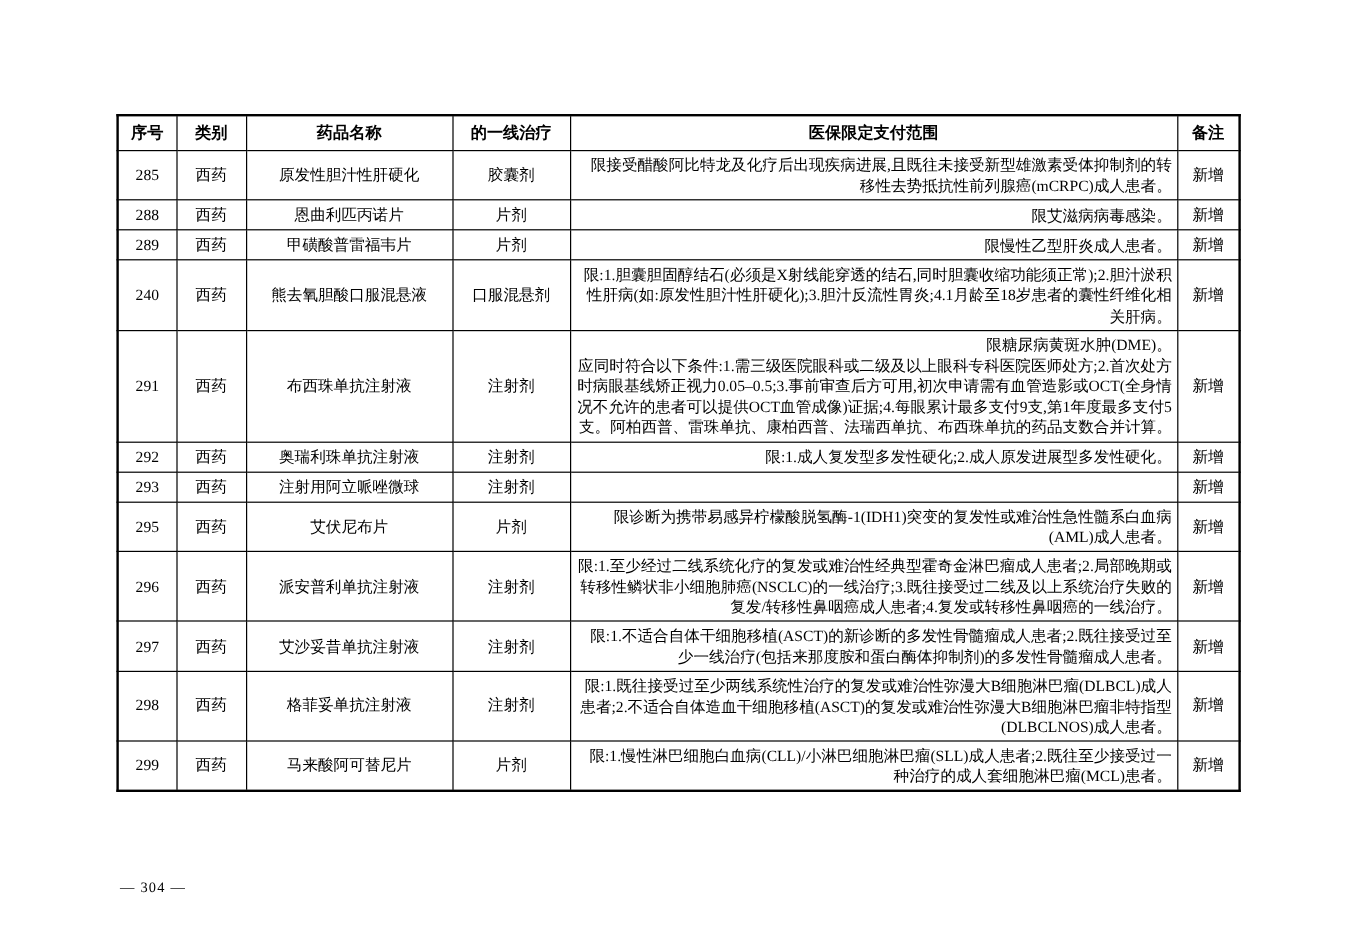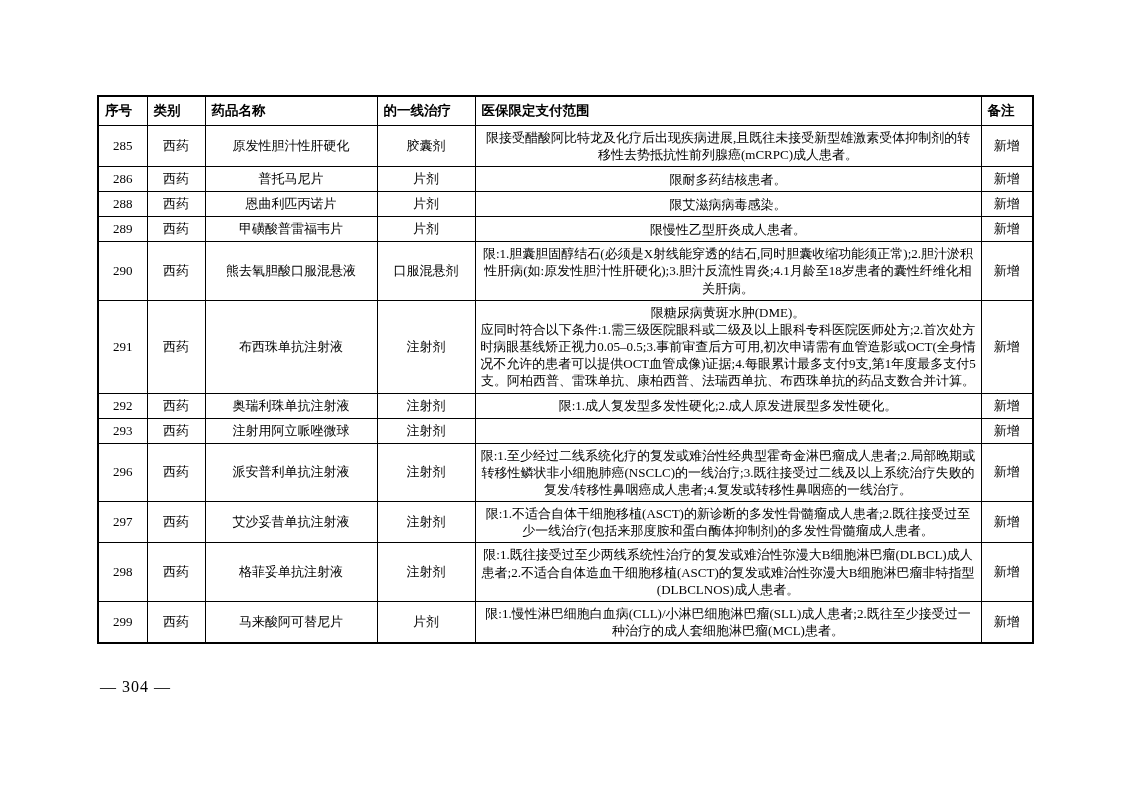--- a/index.html
+++ b/index.html
@@ -20,37 +20,37 @@
     border:2px solid #000;
   }
   .catalog th,.catalog td{
     border:1px solid #000;
     vertical-align:middle;
     padding:3px 4px;
   }
   .catalog th{
     font-weight:bold;
     font-size:13.5px;
-    text-align:left;
+    text-align:center;
     padding:5px 6px;
   }
   .catalog td{font-size:13px;}
   .c-center{text-align:center;}
   .c-scope{
-    text-align:center;
+    text-align:right;
     font-size:12px;
     line-height:1.32;
     white-space:pre-line;
     overflow-wrap:break-word;
     margin-left:48px;
   }
   .page-footer{
     position:absolute;
-    left:100px;top:678px;
-    font-size:16px;
+    left:100px;top:732px;
+    font-size:12px;
     letter-spacing:1px;
     text-align:center;
   }
 </style>
 </head>
 <body>
 
 <div class="page">
 
   <table class="catalog">
@@ -76,28 +76,20 @@
 
         <tr>
           <td class="c-center">285</td>
           <td class="c-center">西药</td>
           <td class="c-center">原发性胆汁性肝硬化</td>
           <td class="c-center">胶囊剂</td>
           <td class="c-scope">限接受醋酸阿比特龙及化疗后出现疾病进展,且既往未接受新型雄激素受体抑制剂的转移性去势抵抗性前列腺癌(mCRPC)成人患者。</td>
           <td class="c-center">新增</td>
         </tr>
 
-        <tr>
-          <td class="c-center">286</td>
-          <td class="c-center">西药</td>
-          <td class="c-center">普托马尼片</td>
-          <td class="c-center">片剂</td>
-          <td class="c-scope">限耐多药结核患者。</td>
-          <td class="c-center">新增</td>
-        </tr>
 
 
         <tr>
           <td class="c-center">288</td>
           <td class="c-center">西药</td>
           <td class="c-center">恩曲利匹丙诺片</td>
           <td class="c-center">片剂</td>
           <td class="c-scope">限艾滋病病毒感染。</td>
           <td class="c-center">新增</td>
         </tr>
@@ -105,21 +97,21 @@
         <tr>
           <td class="c-center">289</td>
           <td class="c-center">西药</td>
           <td class="c-center">甲磺酸普雷福韦片</td>
           <td class="c-center">片剂</td>
           <td class="c-scope">限慢性乙型肝炎成人患者。</td>
           <td class="c-center">新增</td>
         </tr>
 
         <tr>
-          <td class="c-center">290</td>
+          <td class="c-center">240</td>
           <td class="c-center">西药</td>
           <td class="c-center">熊去氧胆酸口服混悬液</td>
           <td class="c-center">口服混悬剂</td>
           <td class="c-scope">限:1.胆囊胆固醇结石(必须是X射线能穿透的结石,同时胆囊收缩功能须正常);2.胆汁淤积性肝病(如:原发性胆汁性肝硬化);3.胆汁反流性胃炎;4.1月龄至18岁患者的囊性纤维化相关肝病。</td>
           <td class="c-center">新增</td>
         </tr>
 
         <tr>
           <td class="c-center">291</td>
           <td class="c-center">西药</td>
@@ -142,20 +134,28 @@
         <tr>
           <td class="c-center">293</td>
           <td class="c-center">西药</td>
           <td class="c-center">注射用阿立哌唑微球</td>
           <td class="c-center">注射剂</td>
           <td class="c-scope"></td>
           <td class="c-center">新增</td>
         </tr>
 
 
+        <tr>
+          <td class="c-center">295</td>
+          <td class="c-center">西药</td>
+          <td class="c-center">艾伏尼布片</td>
+          <td class="c-center">片剂</td>
+          <td class="c-scope">限诊断为携带易感异柠檬酸脱氢酶-1(IDH1)突变的复发性或难治性急性髓系白血病(AML)成人患者。</td>
+          <td class="c-center">新增</td>
+        </tr>
 
         <tr>
           <td class="c-center">296</td>
           <td class="c-center">西药</td>
           <td class="c-center">派安普利单抗注射液</td>
           <td class="c-center">注射剂</td>
           <td class="c-scope">限:1.至少经过二线系统化疗的复发或难治性经典型霍奇金淋巴瘤成人患者;2.局部晚期或转移性鳞状非小细胞肺癌(NSCLC)的一线治疗;3.既往接受过二线及以上系统治疗失败的复发/转移性鼻咽癌成人患者;4.复发或转移性鼻咽癌的一线治疗。</td>
           <td class="c-center">新增</td>
         </tr>
 

